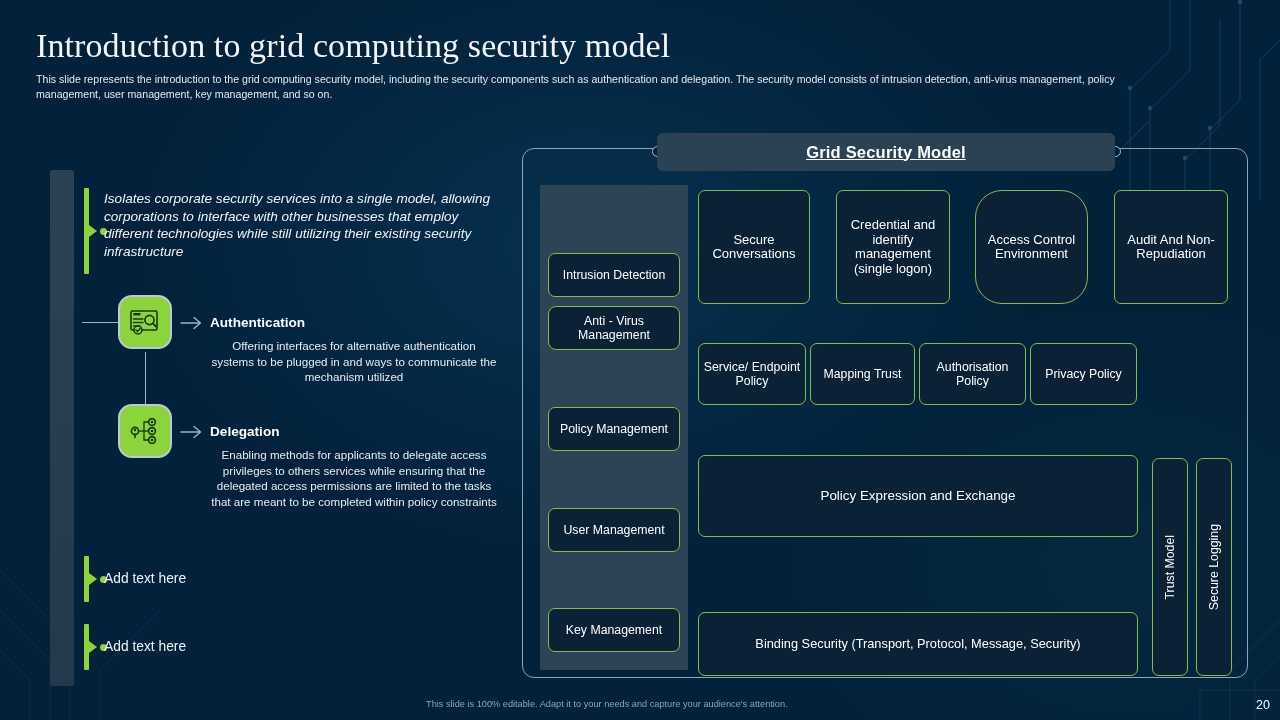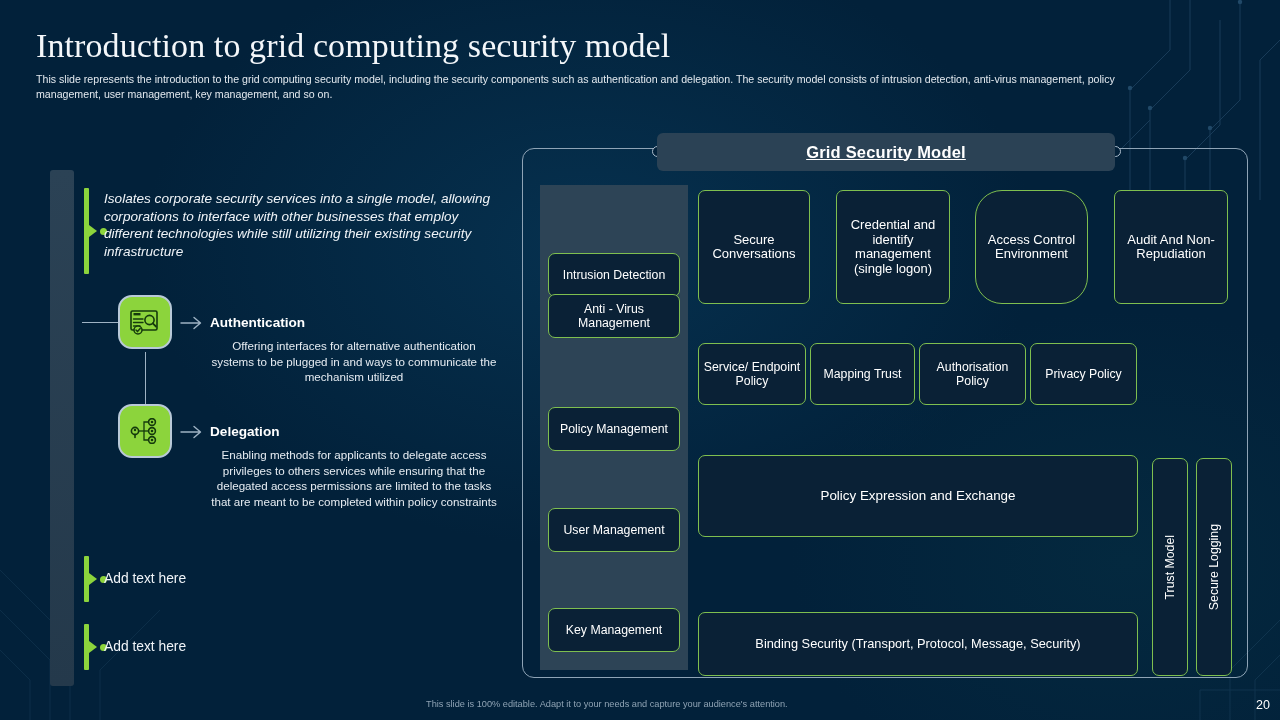--- a/index.html
+++ b/index.html
@@ -177,21 +177,21 @@
     color: #ffffff;
     line-height: 14.5px;
     padding: 2px 4px;
   }
 
   .chip-side {
     left: 548px; width: 132px; height: 44px;
     font-size: 12.3px;
   }
   .chip-side-1 { top: 205px; margin-top: 48px; }
-  .chip-side-2 { top: 294px; }
+  .chip-side-2 { top: 306px; border-radius: 8px; }
   .chip-side-3 { top: 407px; }
   .chip-side-4 { top: 508px; }
   .chip-side-5 { top: 608px; }
 
   .chip-top {
     top: 190px; height: 114px;
     font-size: 13px;
   }
   .chip-top-1 { left: 698px;  width: 112px; }
   .chip-top-2 { left = 0; left: 836px; width: 114px; }

